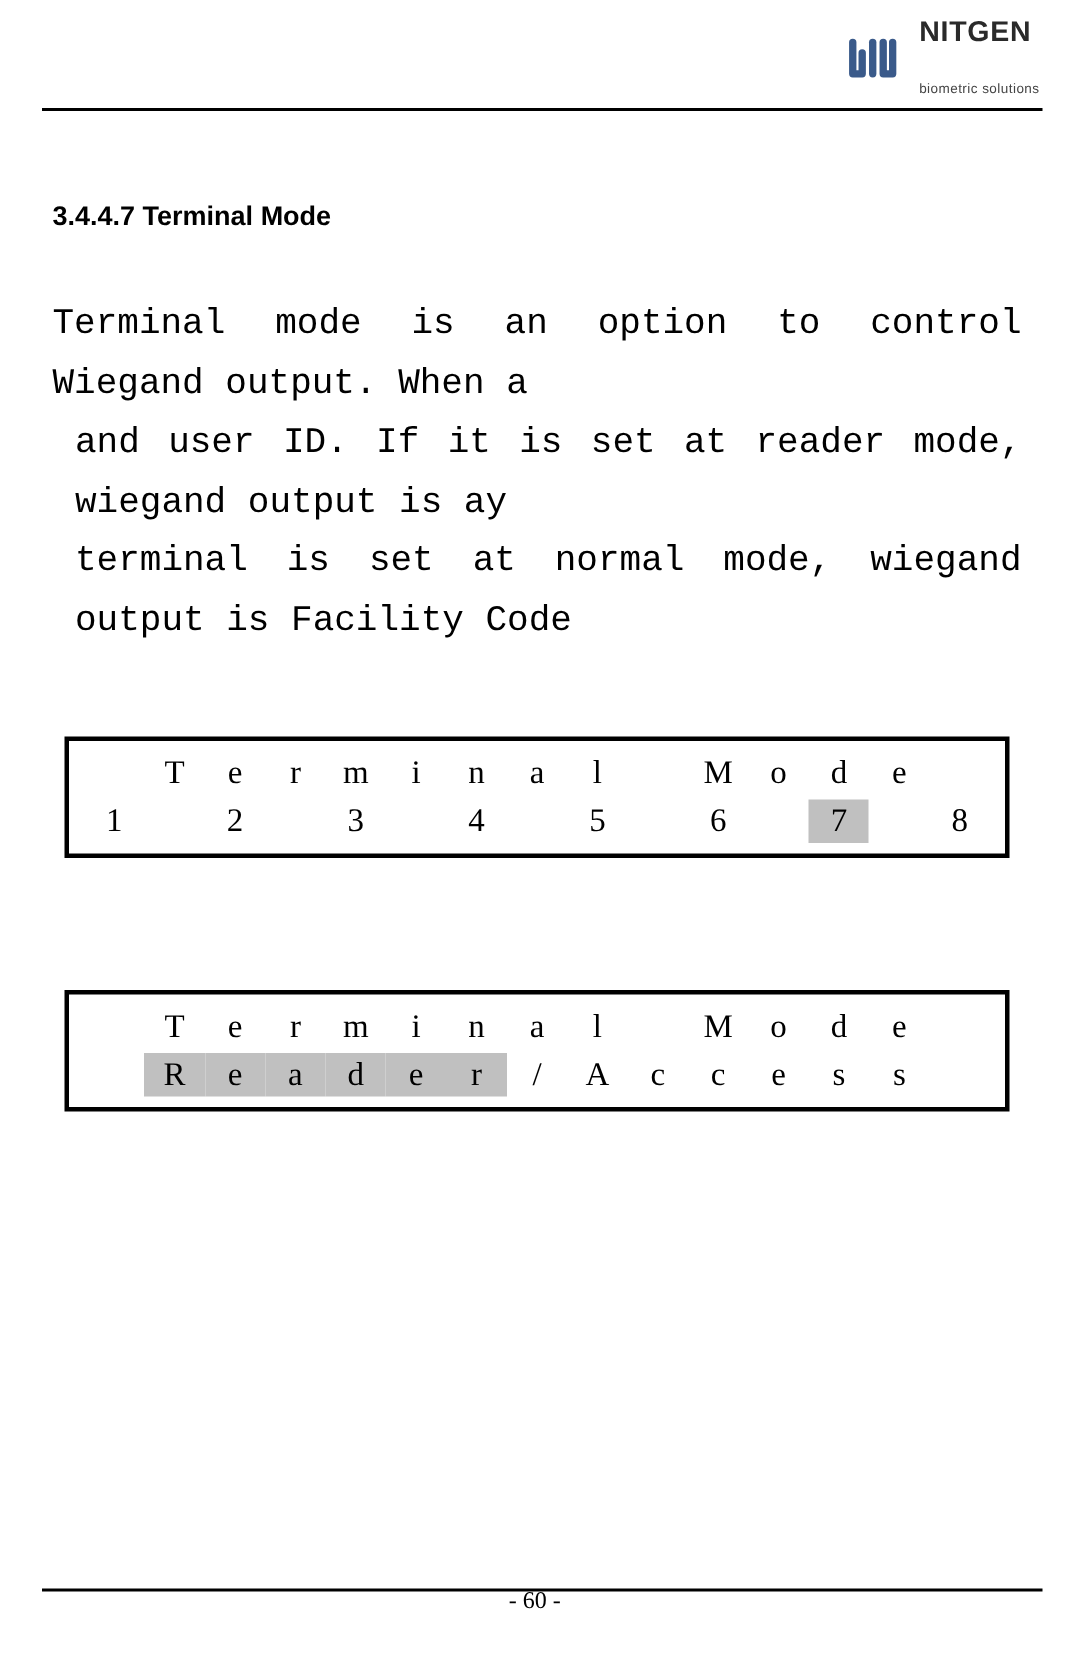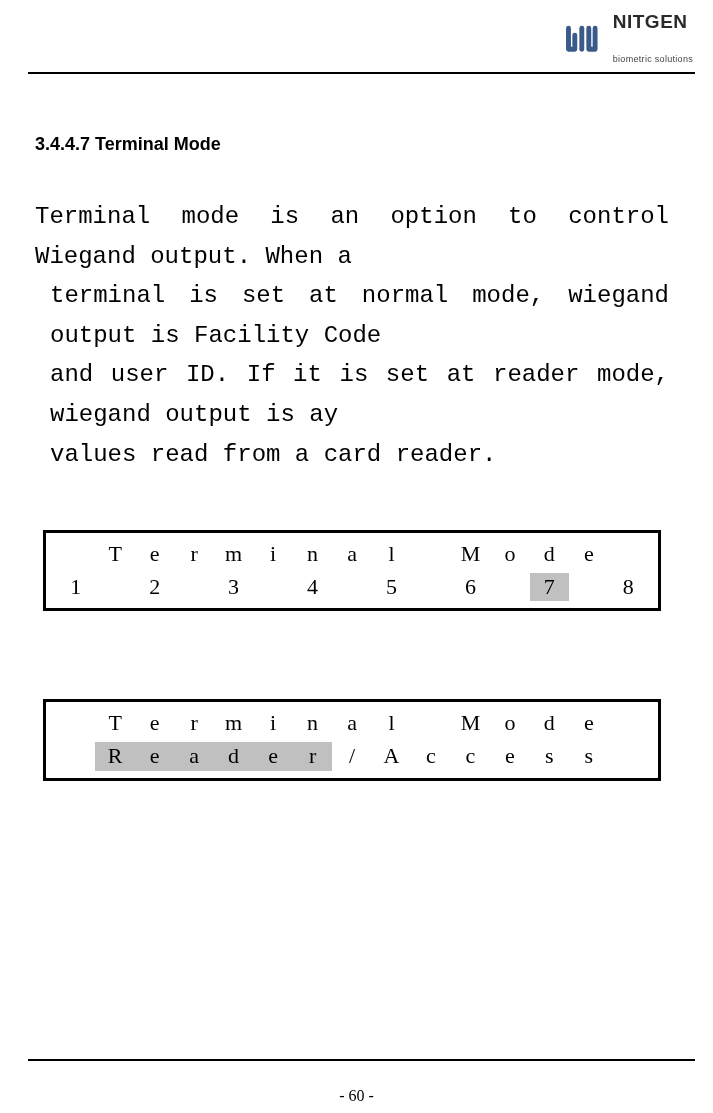--- a/index.html
+++ b/index.html
@@ -47,21 +47,21 @@
       color: #444;
       letter-spacing: 0.3px;
       margin-top: 24px;
     }
     .header-divider {
       border: none;
       border-top: 2px solid black;
       margin: 0 18px 0 28px;
     }
     .content {
-      padding: 60px 44px 0 35px;
+      padding: 60px 32px 0 35px;
     }
     .section-title {
       font-family: Arial, sans-serif;
       font-weight: bold;
       font-size: 18px;
       margin-bottom: 42px;
     }
     .body-text {
       font-family: "Courier New", Courier, monospace;
       font-size: 24px;
@@ -104,21 +104,21 @@
     .footer-divider {
       border: none;
       border-top: 2px solid black;
       position: absolute;
       bottom: 52px;
       left: 28px;
       right: 18px;
     }
     .page-number {
       position: absolute;
-      bottom: 8px;
+      bottom: 36px;
       width: 100%;
       text-align: center;
       font-family: "Times New Roman", serif;
       font-size: 16px;
     }
   </style>
 </head>
 <body>
 
 <div class="header">
@@ -138,23 +138,22 @@
 
 <div class="content">
 
   <div class="section-title">
     <span>3.4.4.7</span>
     <span>Terminal Mode</span>
   </div>
 
   <div class="body-text">
     <span class="first-line">Terminal mode is an option to control Wiegand output. When a</span>
+    <span class="wrapped">and user ID. If it is set at reader mode, wiegand output is ay</span>
     <span class="wrapped">terminal is set at normal mode, wiegand output is Facility Code</span>
-    <span class="wrapped">and user ID. If it is set at reader mode, wiegand output is ay</span>
-    <span class="wrapped">values read from a card reader.</span>
   </div>
 
   <div class="terminal-box">
     <div class="terminal-row" id="box1row1">
         <span class="tcell">&nbsp;</span>
         <span class="tcell">T</span>
         <span class="tcell">e</span>
         <span class="tcell">r</span>
         <span class="tcell">m</span>
         <span class="tcell">i</span>

